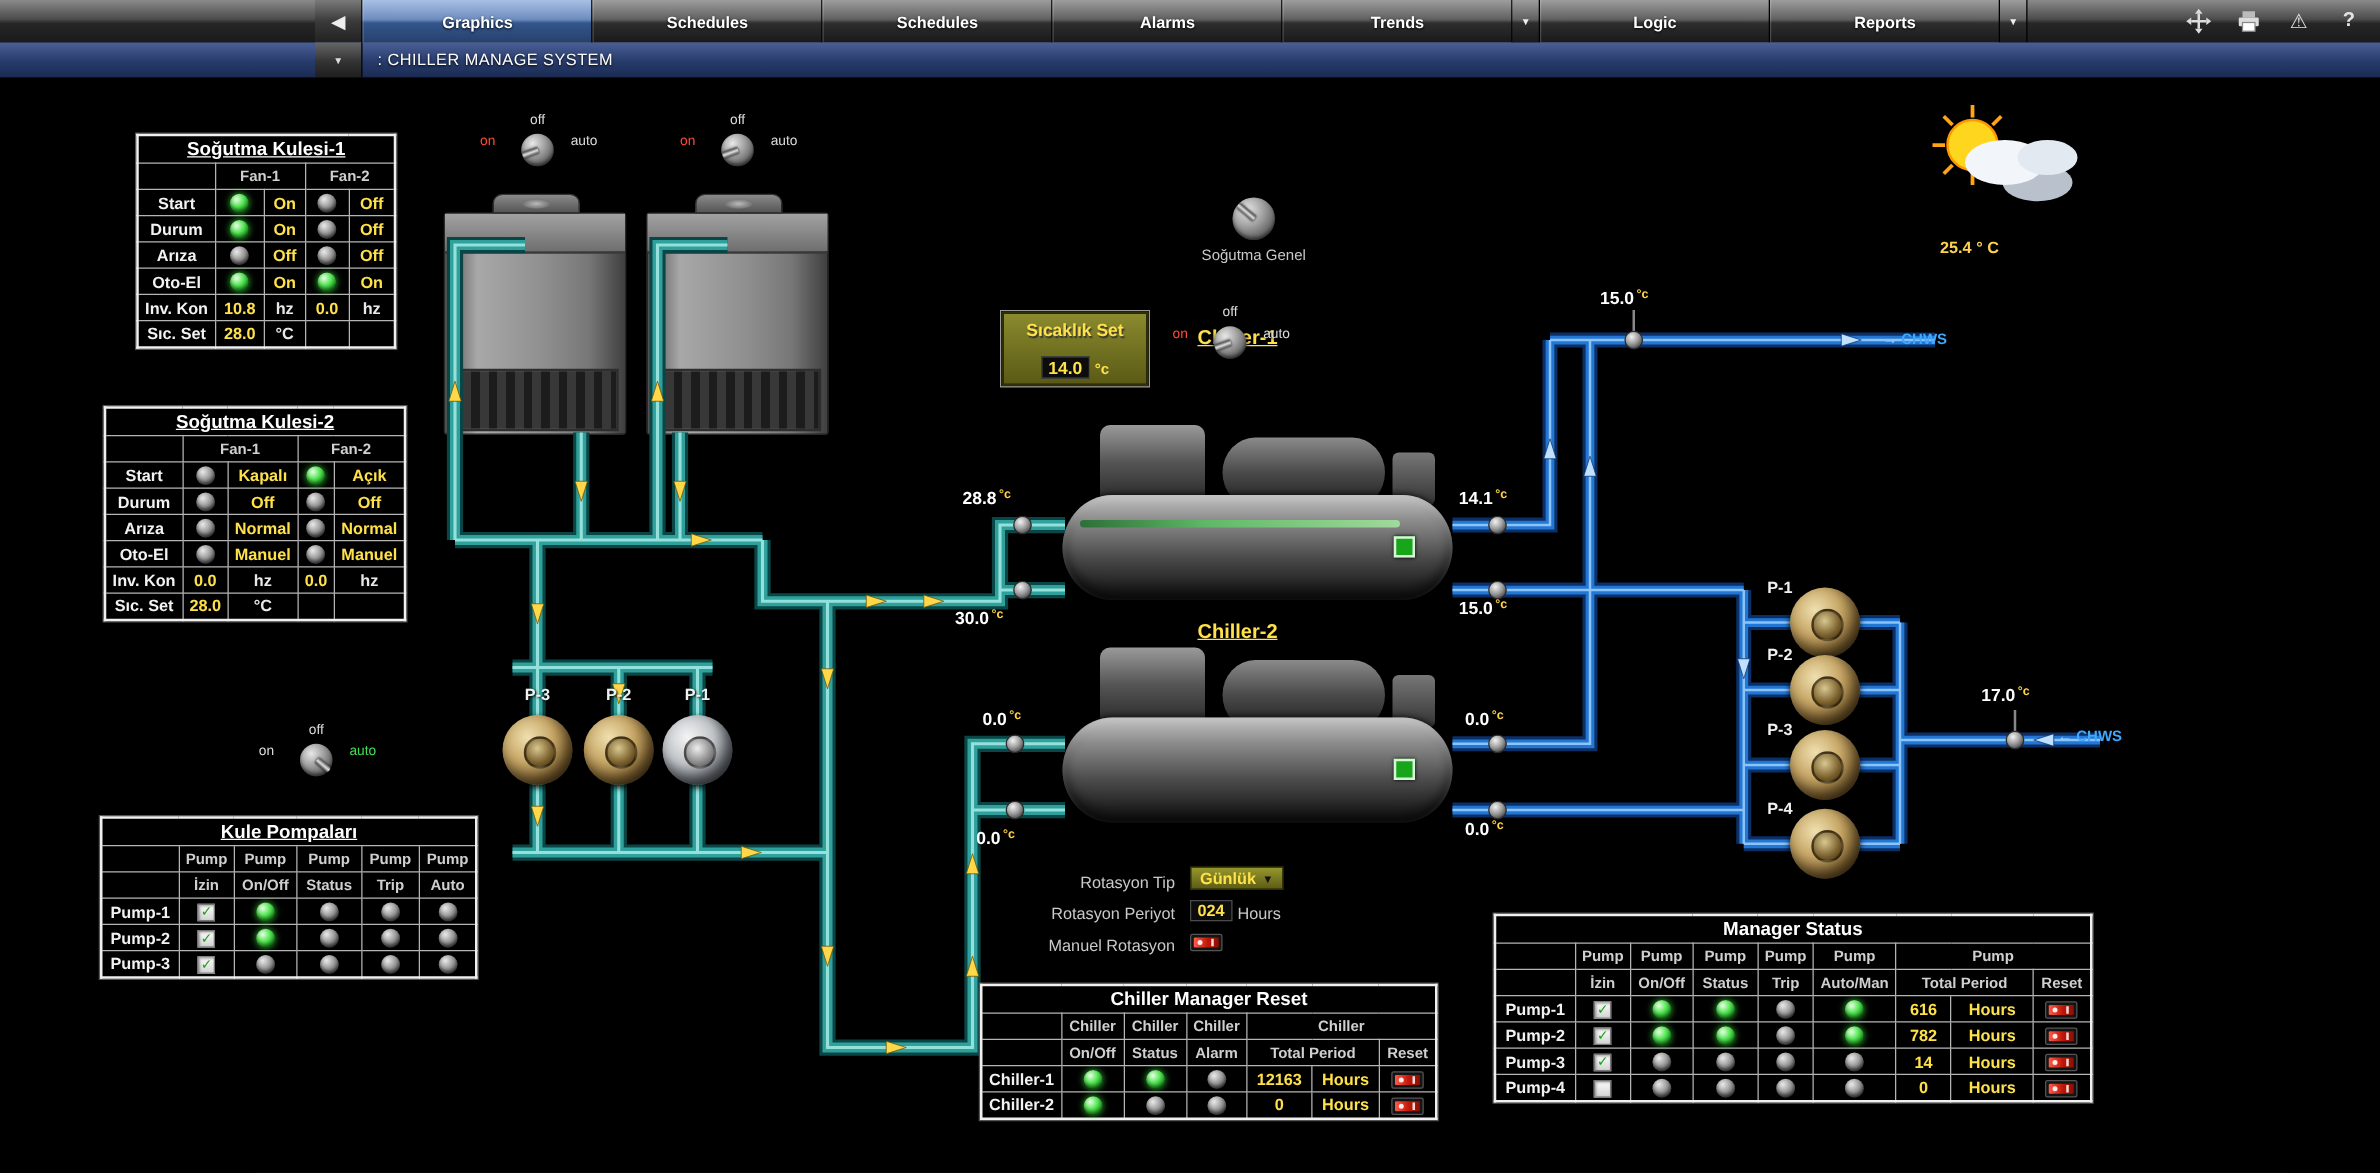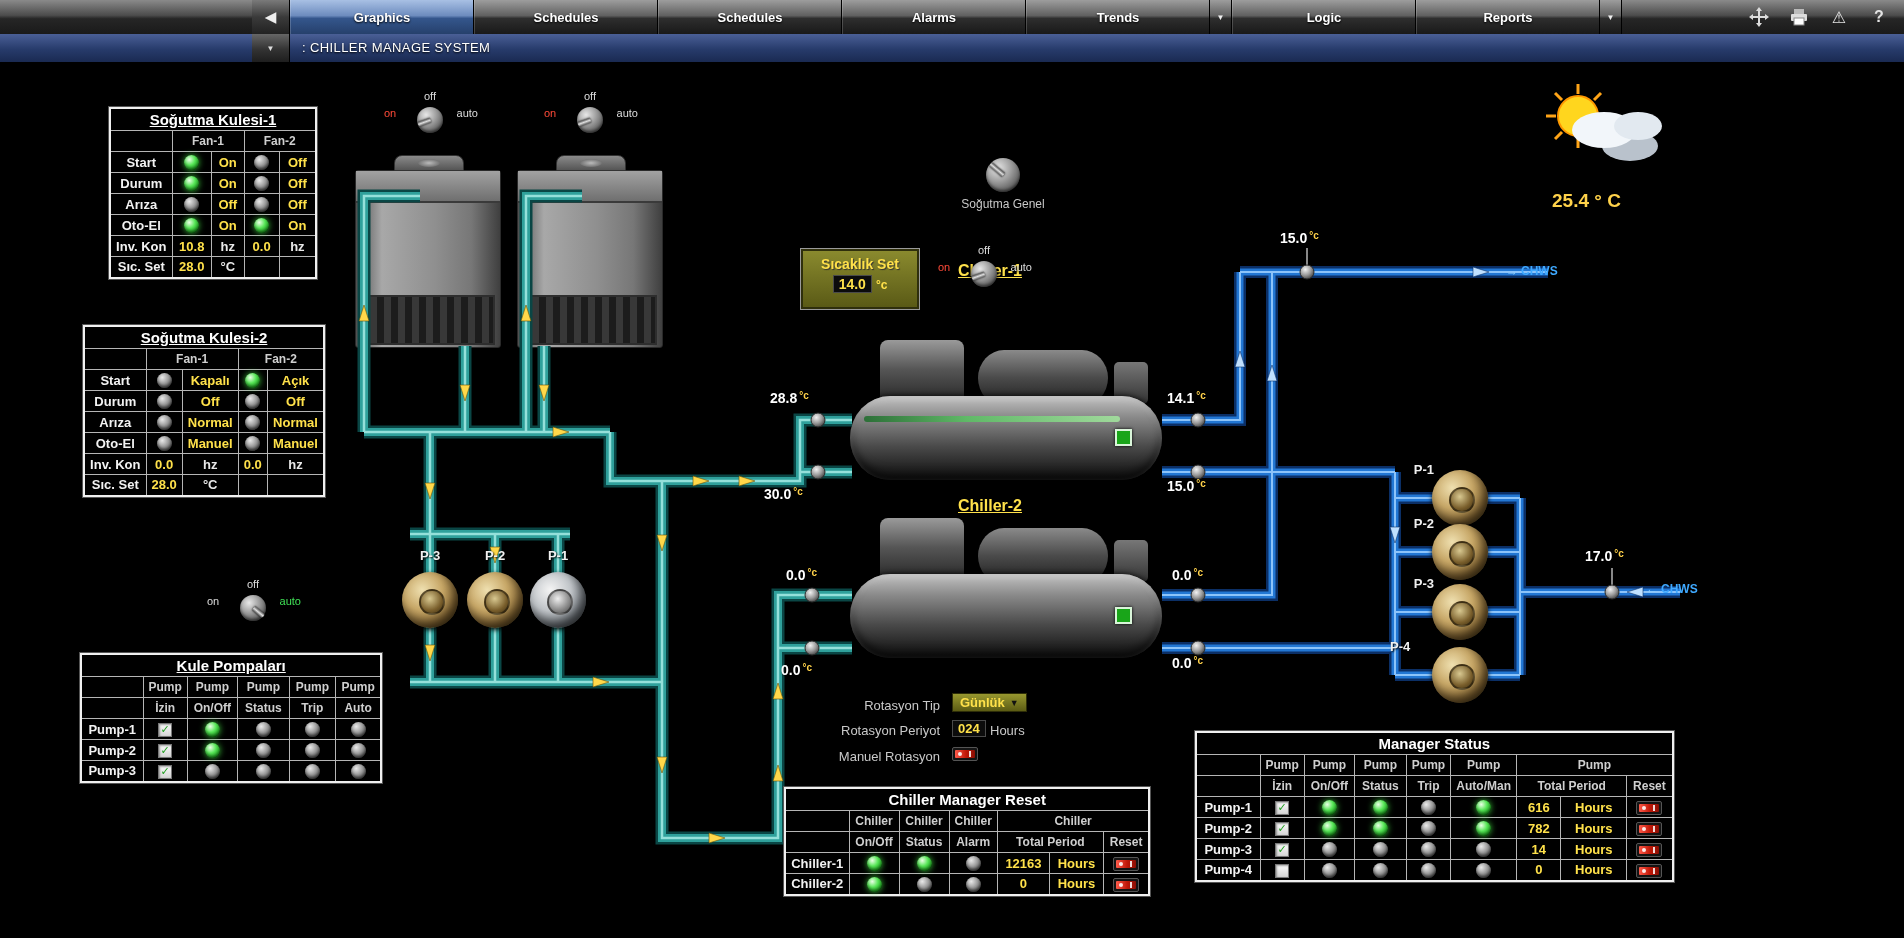--- a/index.html
+++ b/index.html
@@ -79,21 +79,21 @@
 .ptable .ttl{font-size:15px;color:#fff;padding:2px 4px}
 .ptable .ttl .u{text-decoration:underline}
 .ptable .ch{color:#cfcfcf;font-weight:bold;font-size:12px}
 .ptable .rl{color:#f2f2f2;font-weight:bold}
 .y{color:#ffe14a}
 .w{color:#e8e8e8}
 
 
 .temp{position:absolute;z-index:4;color:#fff;font-weight:bold;font-size:14px;text-shadow:1px 1px 2px #000;white-space:nowrap}
 .temp .unit{font-style:normal;color:#ffd24a;font-size:10px;margin-left:2px;vertical-align:top}
-.wtemp{position:absolute;z-index:4;color:#ffd24a;font-weight:bold;font-size:19px;text-shadow:1px 1px 2px #000}
+.wtemp{position:absolute;z-index:4;color:#ffd24a;font-weight:bold;font-size:13px;text-shadow:1px 1px 2px #000}
 .chws{position:absolute;z-index:4;color:#3fa9ff;font-weight:bold;font-size:12px;white-space:nowrap}
 .chws .arr{color:#8fd0ff;margin-right:3px}
 .plab{position:absolute;z-index:4;color:#f0f0f0;font-weight:bold;font-size:13px;text-shadow:1px 1px 2px #000}
 .chtitle{position:absolute;z-index:4;width:120px;text-align:center;color:#ffe14a;font-weight:bold;font-size:16px;text-decoration:underline;text-shadow:1px 1px 2px #000}
 .rlab{position:absolute;z-index:4;color:#c9c9c9;font-size:13px;width:140px;text-align:right;text-shadow:1px 1px 2px #000}
 .dd{position:absolute;z-index:4;display:inline-flex;align-items:center;gap:5px;background:linear-gradient(#97972f,#5c5c14);border:1px solid #2e2e08;color:#ffe14a;font-weight:bold;font-size:13px;padding:1px 7px;cursor:pointer}
 .dd .arr{color:#111;font-size:9px}
 .chip{display:inline-block;background:#0c0c0c;border:1px solid #4a4a4a;color:#ffe14a;font-weight:bold;font-size:13px;padding:0 5px;cursor:pointer}
 .setbox{position:absolute;width:118px;height:60px;z-index:4;background:linear-gradient(#8a8a2e,#5a5a16);border:2px solid #2f2f0c;box-shadow:0 0 0 1px #999;text-align:center}
 .setbox .sb-title{color:#ffe14a;font-weight:bold;font-size:14px;margin-top:5px;text-shadow:1px 1px 1px #333}
@@ -258,21 +258,21 @@
     <div class="pump" style="left:1432px;top:462px"></div>
     <div class="pump" style="left:1432px;top:522px"></div>
     <div class="pump" style="left:1432px;top:585px"></div>
 
     <span class="plab" style="left:408px;top:486px;width:44px;text-align:center">P-3</span>
     <span class="plab" style="left:473px;top:486px;width:44px;text-align:center">P-2</span>
     <span class="plab" style="left:536px;top:486px;width:44px;text-align:center">P-1</span>
     <span class="plab" style="left:1390px;top:400px;width:44px;text-align:right">P-1</span>
     <span class="plab" style="left:1390px;top:454px;width:44px;text-align:right">P-2</span>
     <span class="plab" style="left:1390px;top:514px;width:44px;text-align:right">P-3</span>
-    <span class="plab" style="left:1390px;top:577px;width:44px;">P-4</span>
+    <span class="plab" style="left:1390px;top:577px;width:44px;text-align:right">P-4</span>
 
     <div class="chtitle" style="left:930px;top:200px">Chiller-1</div>
     <div class="chtitle" style="left:930px;top:435px">Chiller-2</div>
 
     <div class="rsw" style="left:382px;top:28px">
       <span class="sl off">off</span>
       <span class="sl on">on</span>
       <span class="sl auto">auto</span>
       <div class="knob">
           <div class="lever" style="transform:rotate(250deg)"></div>
@@ -305,21 +305,21 @@
 
     <div class="genelbox" style="left:938px;top:96px">
       <div class="knob2">
           <div class="lever" style="transform:rotate(-50deg)"></div>
         </div>
       <div class="glabel">Soğutma Genel</div>
     </div>
 
     <div class="setbox" style="left:801px;top:187px">
       <div class="sb-title">Sıcaklık Set</div>
-      <div style="margin-top:3px">
+      <div style="margin-top:13px">
         <span class="chip" style="font-size:14px">14.0</span><span class="sb-unit">°c</span>
       </div>
     </div>
 
     <div class="abs" style="left:1538px;top:16px;z-index:4">
       <svg width="140" height="104" viewBox="0 0 140 104">
         <g stroke="#ffa417" stroke-width="3">
           <line x1="40" y1="6" x2="40" y2="16"></line>
             <line x1="40" y1="60" x2="40" y2="70"></line>
           <line x1="8" y1="38" x2="18" y2="38"></line>

